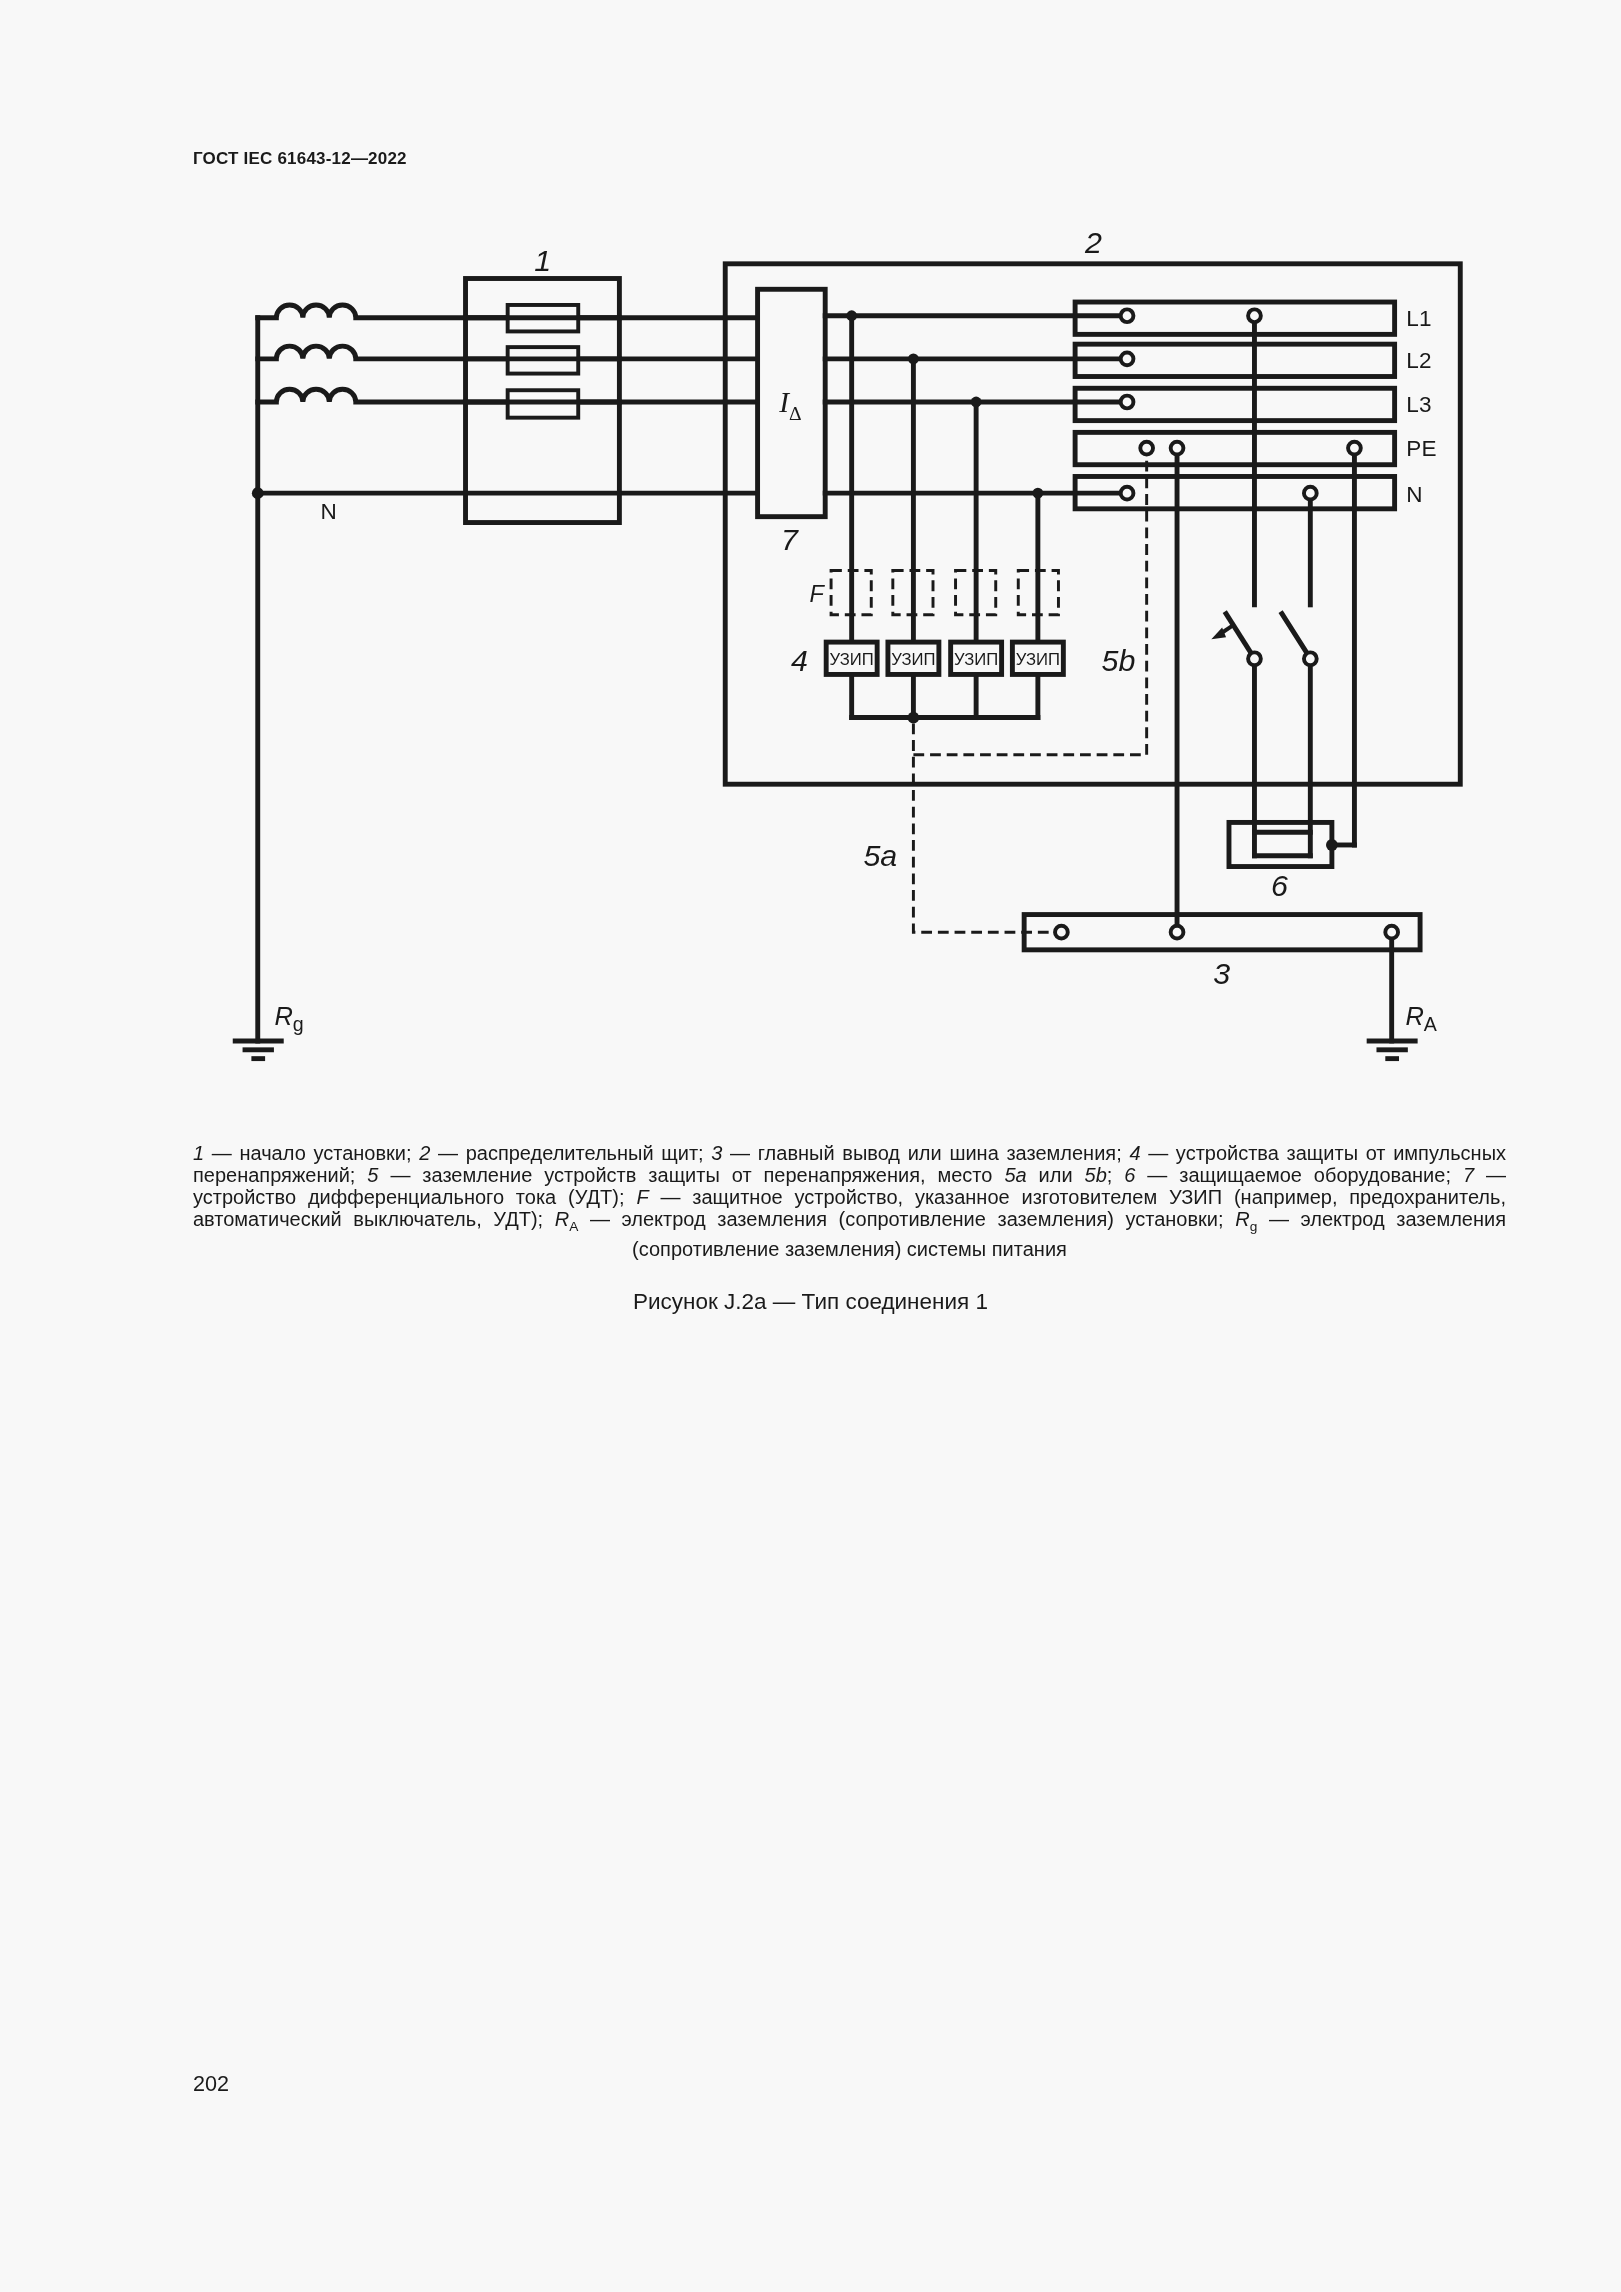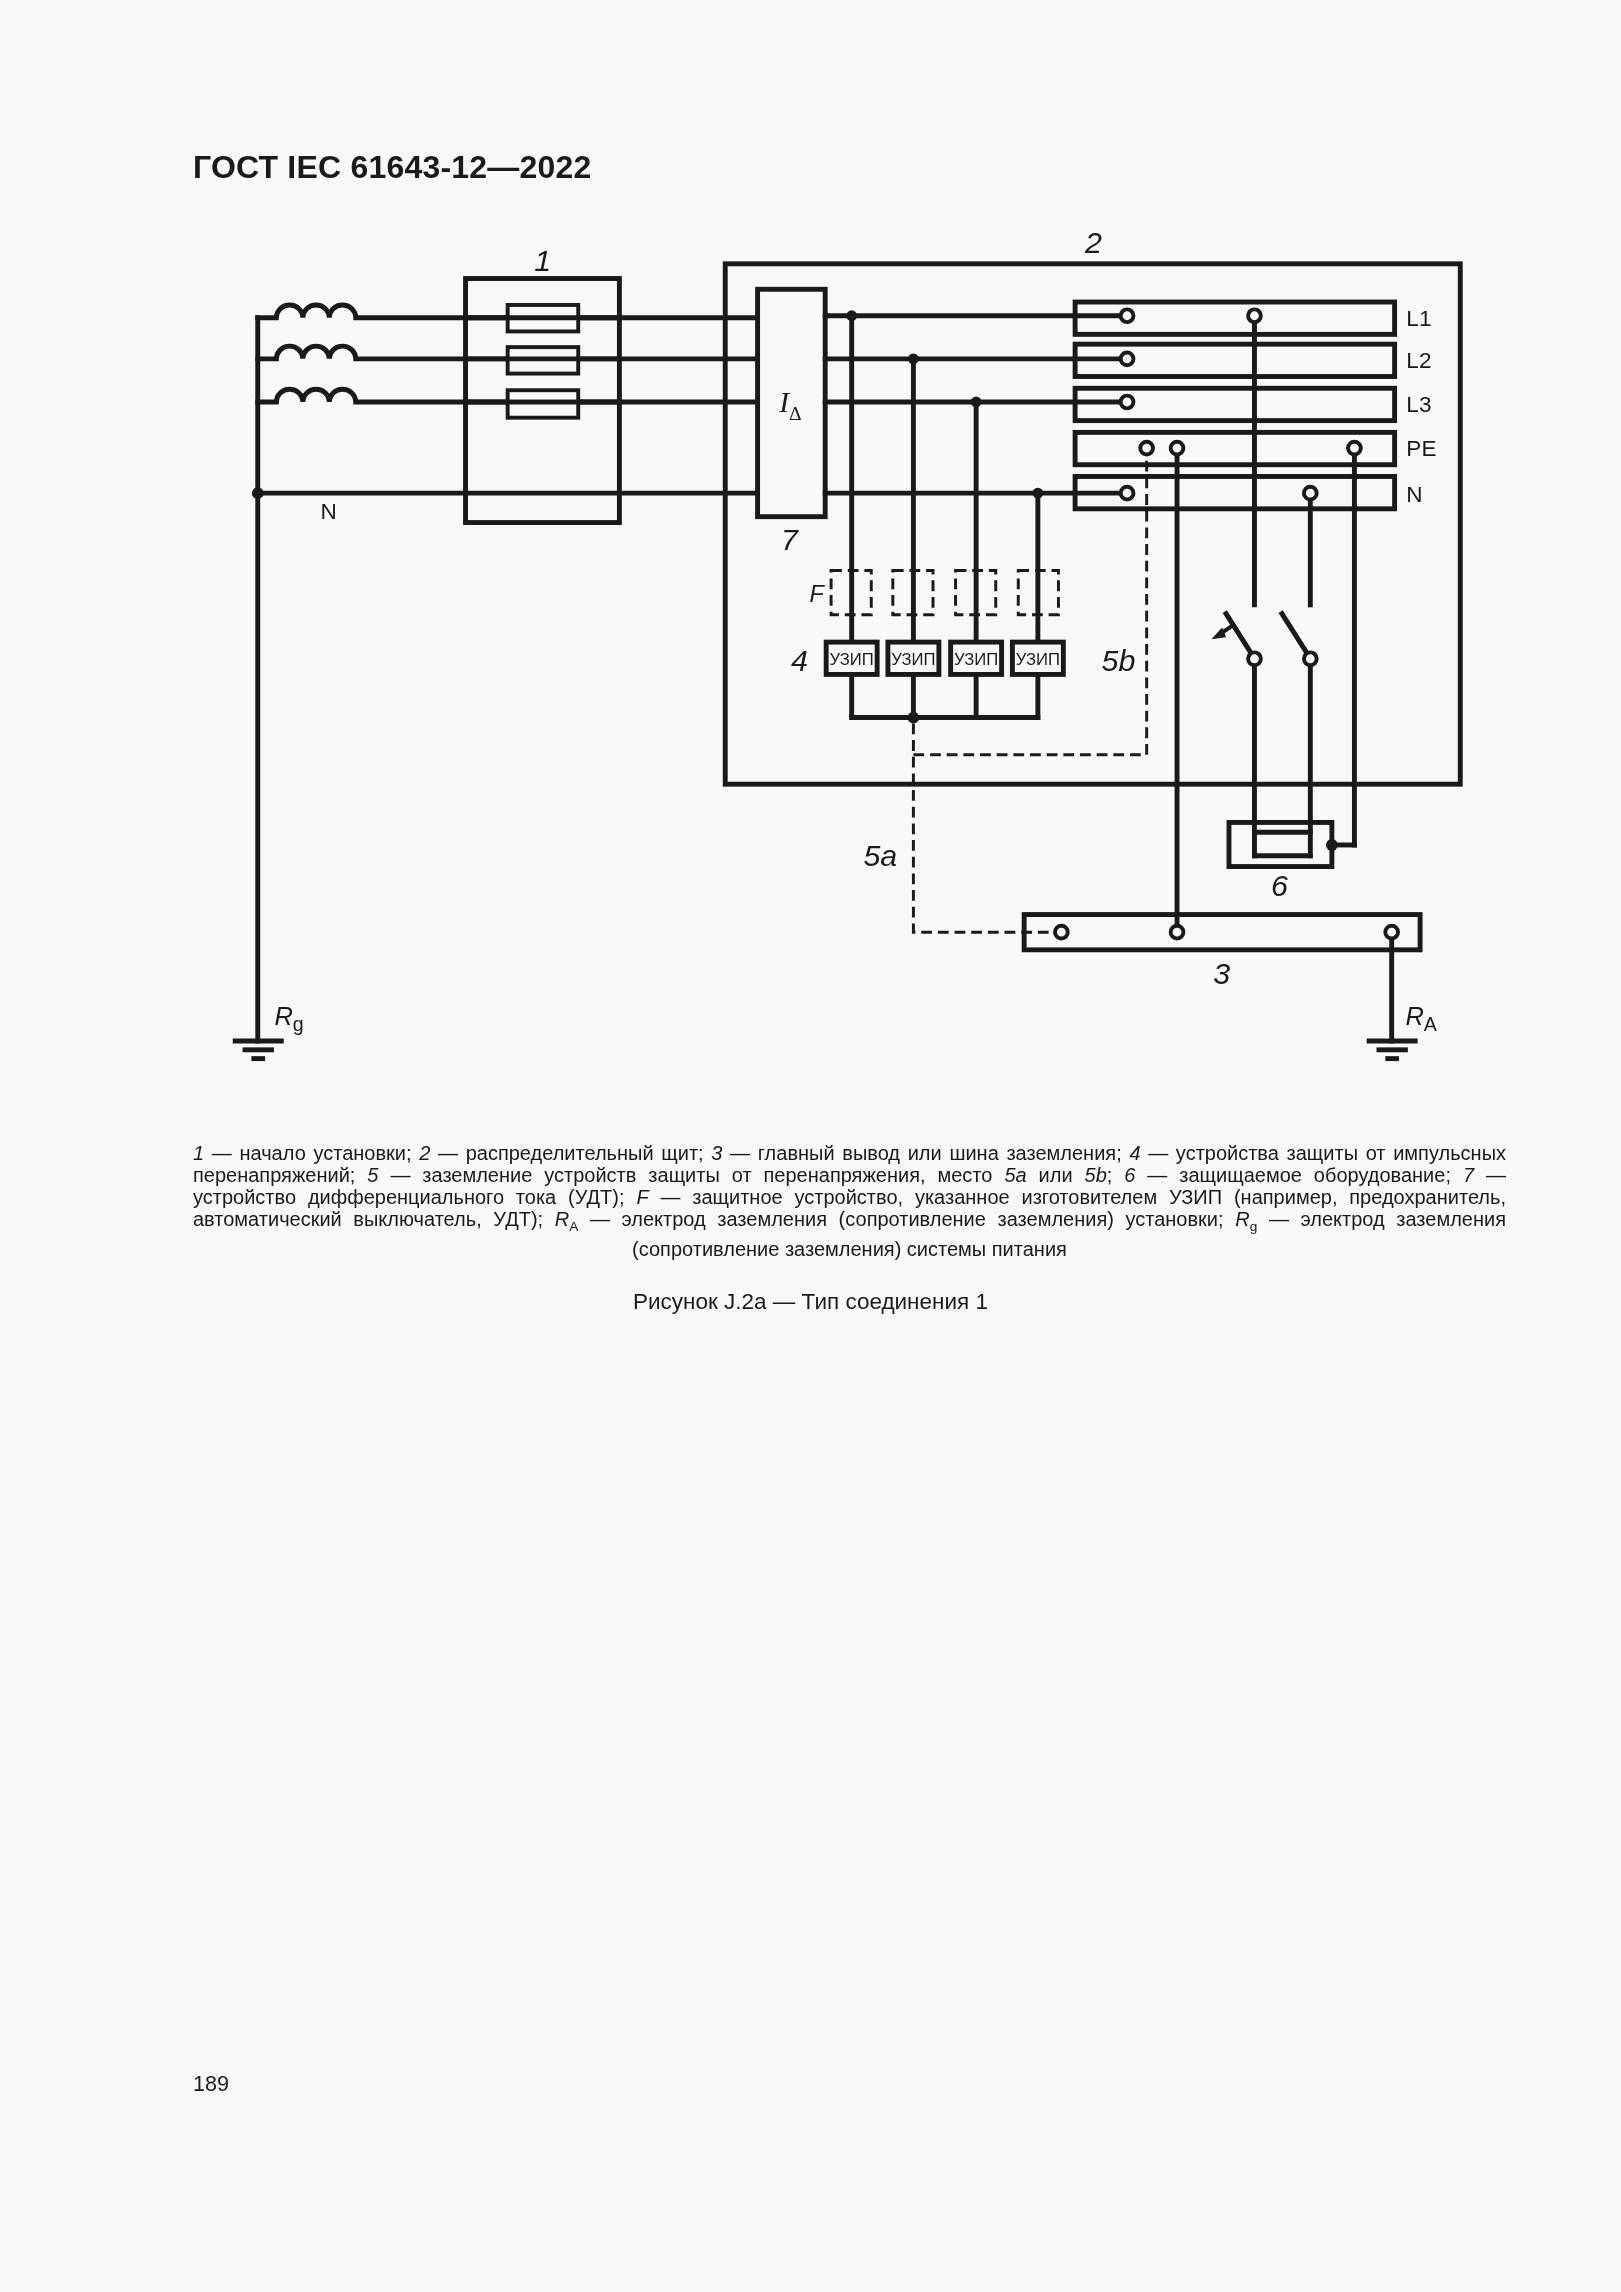--- a/index.html
+++ b/index.html
@@ -1,18 +1,18 @@
 <!DOCTYPE html>
 <html><head>
 <meta charset="utf-8">
 <style>
   html, body { margin: 0; padding: 0; }
   body { width: 1621px; height: 2293px; background: #f8f8f8; position: relative; overflow: hidden;
          font-family: "Liberation Sans", sans-serif; color: #1a1a1a; }
-  .doc-title { position: absolute; left: 193px; top: 149px; font-size: 32px; font-weight: bold; letter-spacing: 0.2px; }
+  .doc-title { position: absolute; left: 193px; top: 149px; font-size: 17px; font-weight: bold; letter-spacing: 0.2px; }
   svg.diagram { position: absolute; left: 0; top: 0; }
   .w { stroke: #1a1a1a; stroke-width: 5; fill: none; stroke-linecap: square; }
   .wt { stroke: #1a1a1a; stroke-width: 4; fill: none; }
   .box { stroke: #1a1a1a; stroke-width: 5; fill: none; }
   .dash { stroke: #1a1a1a; stroke-width: 3; fill: none; stroke-dasharray: 11 6; }
   .term { stroke: #1a1a1a; stroke-width: 4; fill: #f8f8f8; }
   .dot { fill: #1a1a1a; }
   .lbl { font-family: "Liberation Sans", sans-serif; font-size: 31px; font-style: italic; fill: #1a1a1a; }
   .lbl-plain { font-family: "Liberation Sans", sans-serif; font-size: 23px; fill: #1a1a1a; }
   .spd-txt { font-family: "Liberation Sans", sans-serif; font-size: 17px; fill: #1a1a1a; }
@@ -161,14 +161,14 @@
     <line class="w" x1="1407" y1="1071" x2="1434" y2="1071"></line>
     <line class="w" x1="1416" y1="1080" x2="1425" y2="1080"></line>
   </g>
   <text class="lbl" style="font-size:26px" x="1434" y="1046"><tspan>R</tspan><tspan style="font-style:normal;font-size:20px" dy="6">A</tspan></text>
 </svg>
 
 <div class="legend" id="legend"><i>1</i> — начало установки; <i>2</i> — распределительный щит; <i>3</i> — главный вывод или шина заземления; <i>4</i> — устройства защиты от импульсных перенапряжений; <i>5</i> — заземление устройств защиты от перенапряжения, место <i>5a</i> или <i>5b</i>; <i>6</i> — защищаемое оборудование; <i>7</i> — устройство дифференциального тока (УДТ); <i>F</i> — защитное устройство, указанное изготовителем УЗИП (например, предохранитель, автоматический выключатель, УДТ); <i>R</i><sub style="font-size: 13.7px;">A</sub> — электрод заземления (сопротивление заземления) установки; <i>R</i><sub style="font-size: 13.7px;">g</sub> — электрод заземления (сопротивление заземления) системы питания</div>
 
 <div class="fig-caption">Рисунок J.2a — Тип соединения 1</div>
 
-<div class="page-num">189</div>
+<div class="page-num">202</div>
 
 
 </body></html>

